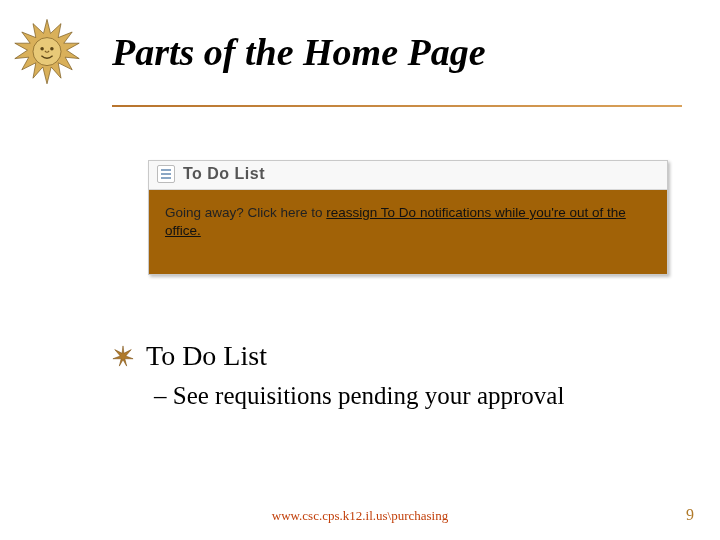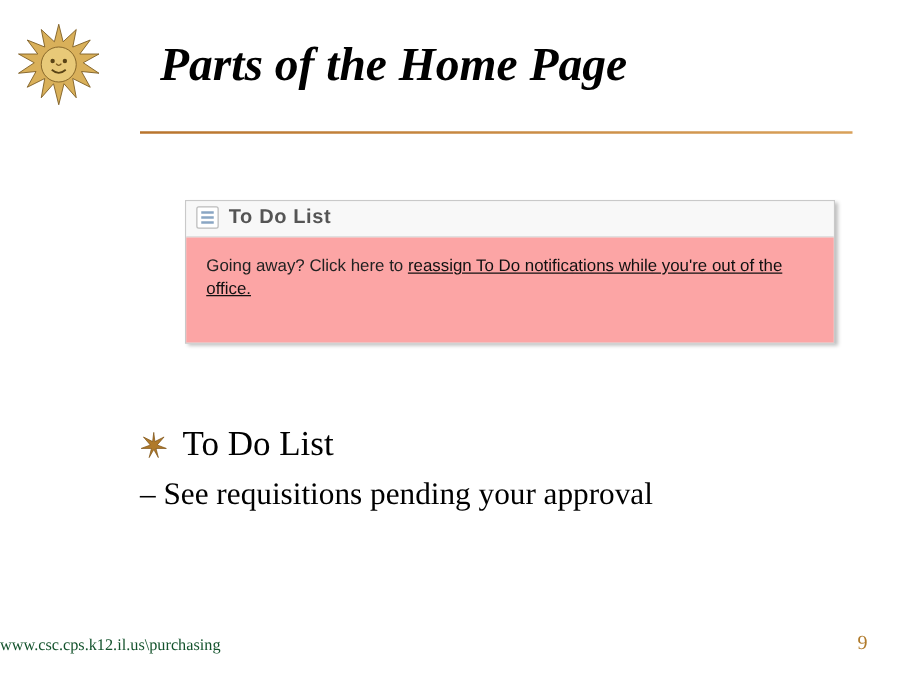--- a/index.html
+++ b/index.html
@@ -15,21 +15,21 @@
   .sun-icon {
     position: absolute;
     top: 18px;
     left: 12px;
     width: 70px;
     height: 70px;
   }
   .title {
     position: absolute;
     top: 30px;
-    left: 128px;
+    left: 112px;
     font-size: 38px;
     font-style: italic;
     color: #000;
   }
   .underline {
     position: absolute;
     top: 105px;
     left: 112px;
     width: 570px;
     height: 2px;
@@ -70,21 +70,21 @@
     box-shadow: 0 4px 0 #8aa6c4, 0 8px 0 #8aa6c4;
   }
   .panel-title {
     font-weight: bold;
     color: #555;
     font-size: 16px;
     letter-spacing: 0.5px;
   }
   .panel-body {
     padding: 14px 16px 16px 16px;
-    background: #fca5a5;
+    background: #a16207;
     font-size: 13.5px;
     color: #222;
     line-height: 1.35;
   }
   .panel-body .spacer { height: 18px; }
   .panel-link {
     text-decoration: underline;
     color: #111;
     cursor: pointer;
   }
@@ -100,29 +100,31 @@
     gap: 12px;
     font-size: 28px;
     margin-bottom: 10px;
   }
   .star-bullet {
     width: 22px;
     height: 22px;
   }
   .sub-bullet {
     font-size: 25px;
+    margin-left: 42px;
     margin-bottom: 4px;
   }
   .footer-url {
     position: absolute;
     bottom: 16px;
     left: 0;
     width: 720px;
+    text-align: center;
     font-size: 13px;
-    color: #14532d;
+    color: #c2410c;
     font-family: "Times New Roman", Times, serif;
   }
   .slide-num {
     position: absolute;
     bottom: 16px;
     right: 26px;
     font-size: 16px;
     color: #b07a2a;
   }
 </style>

